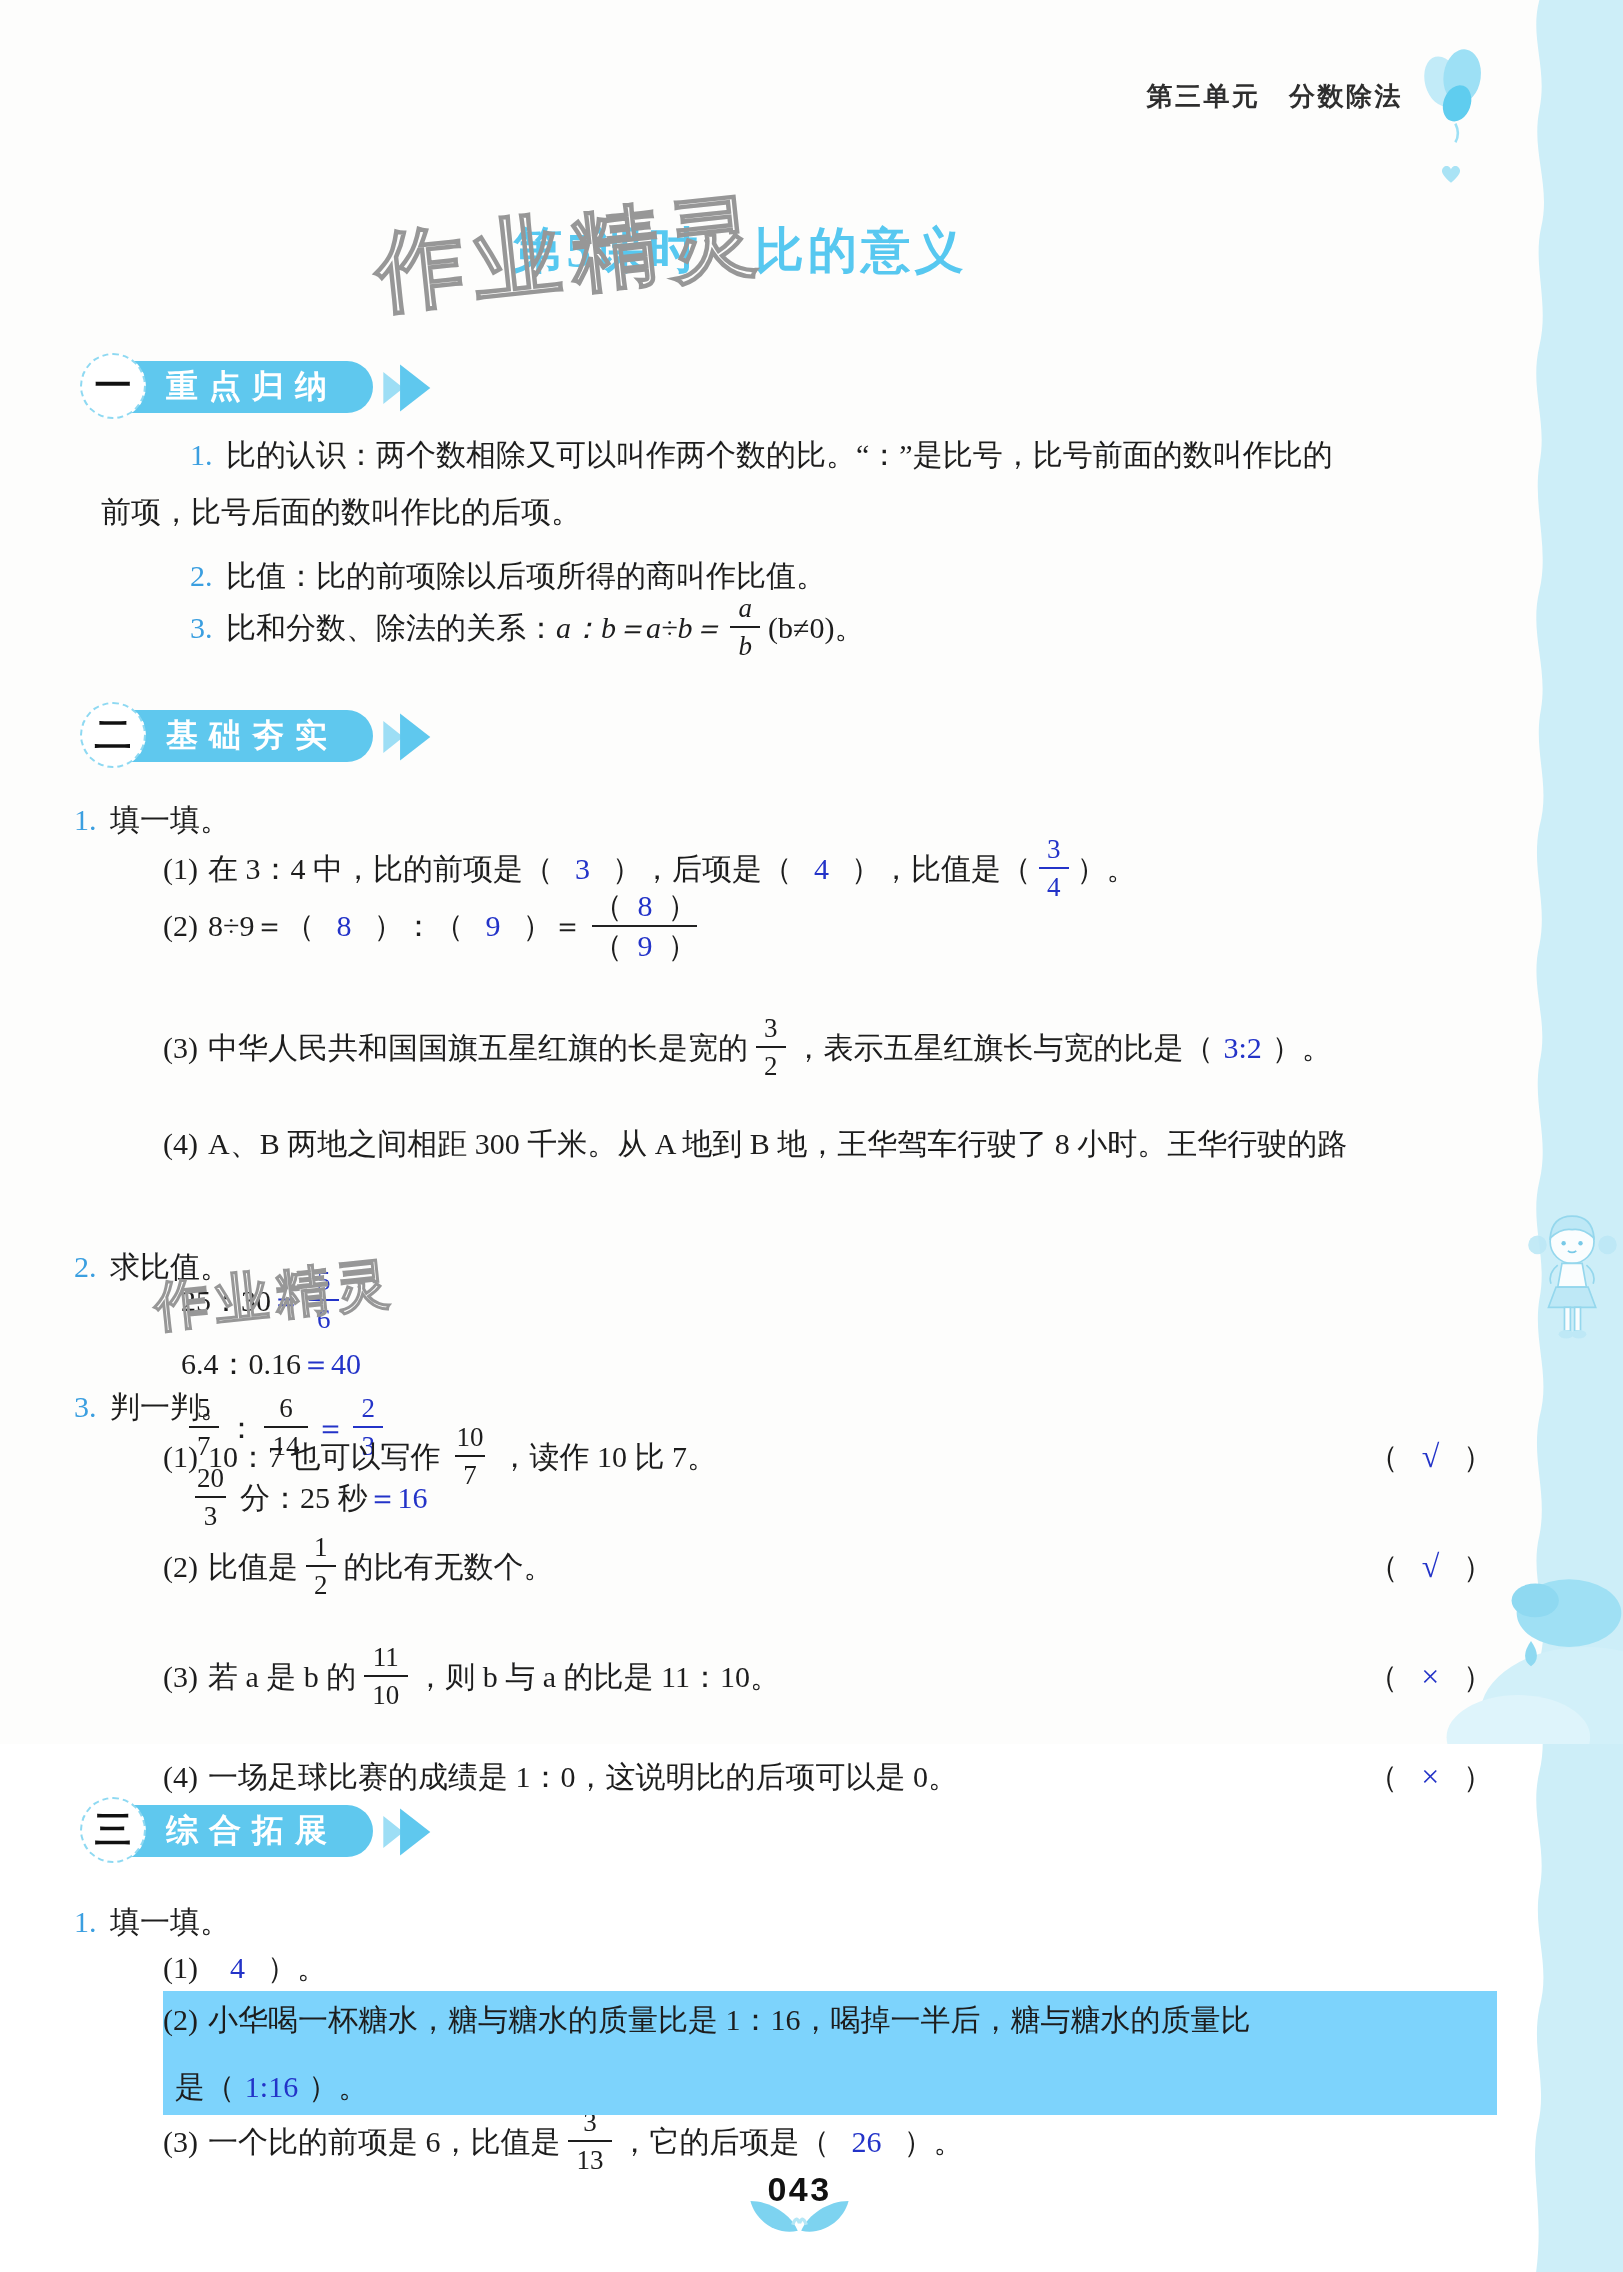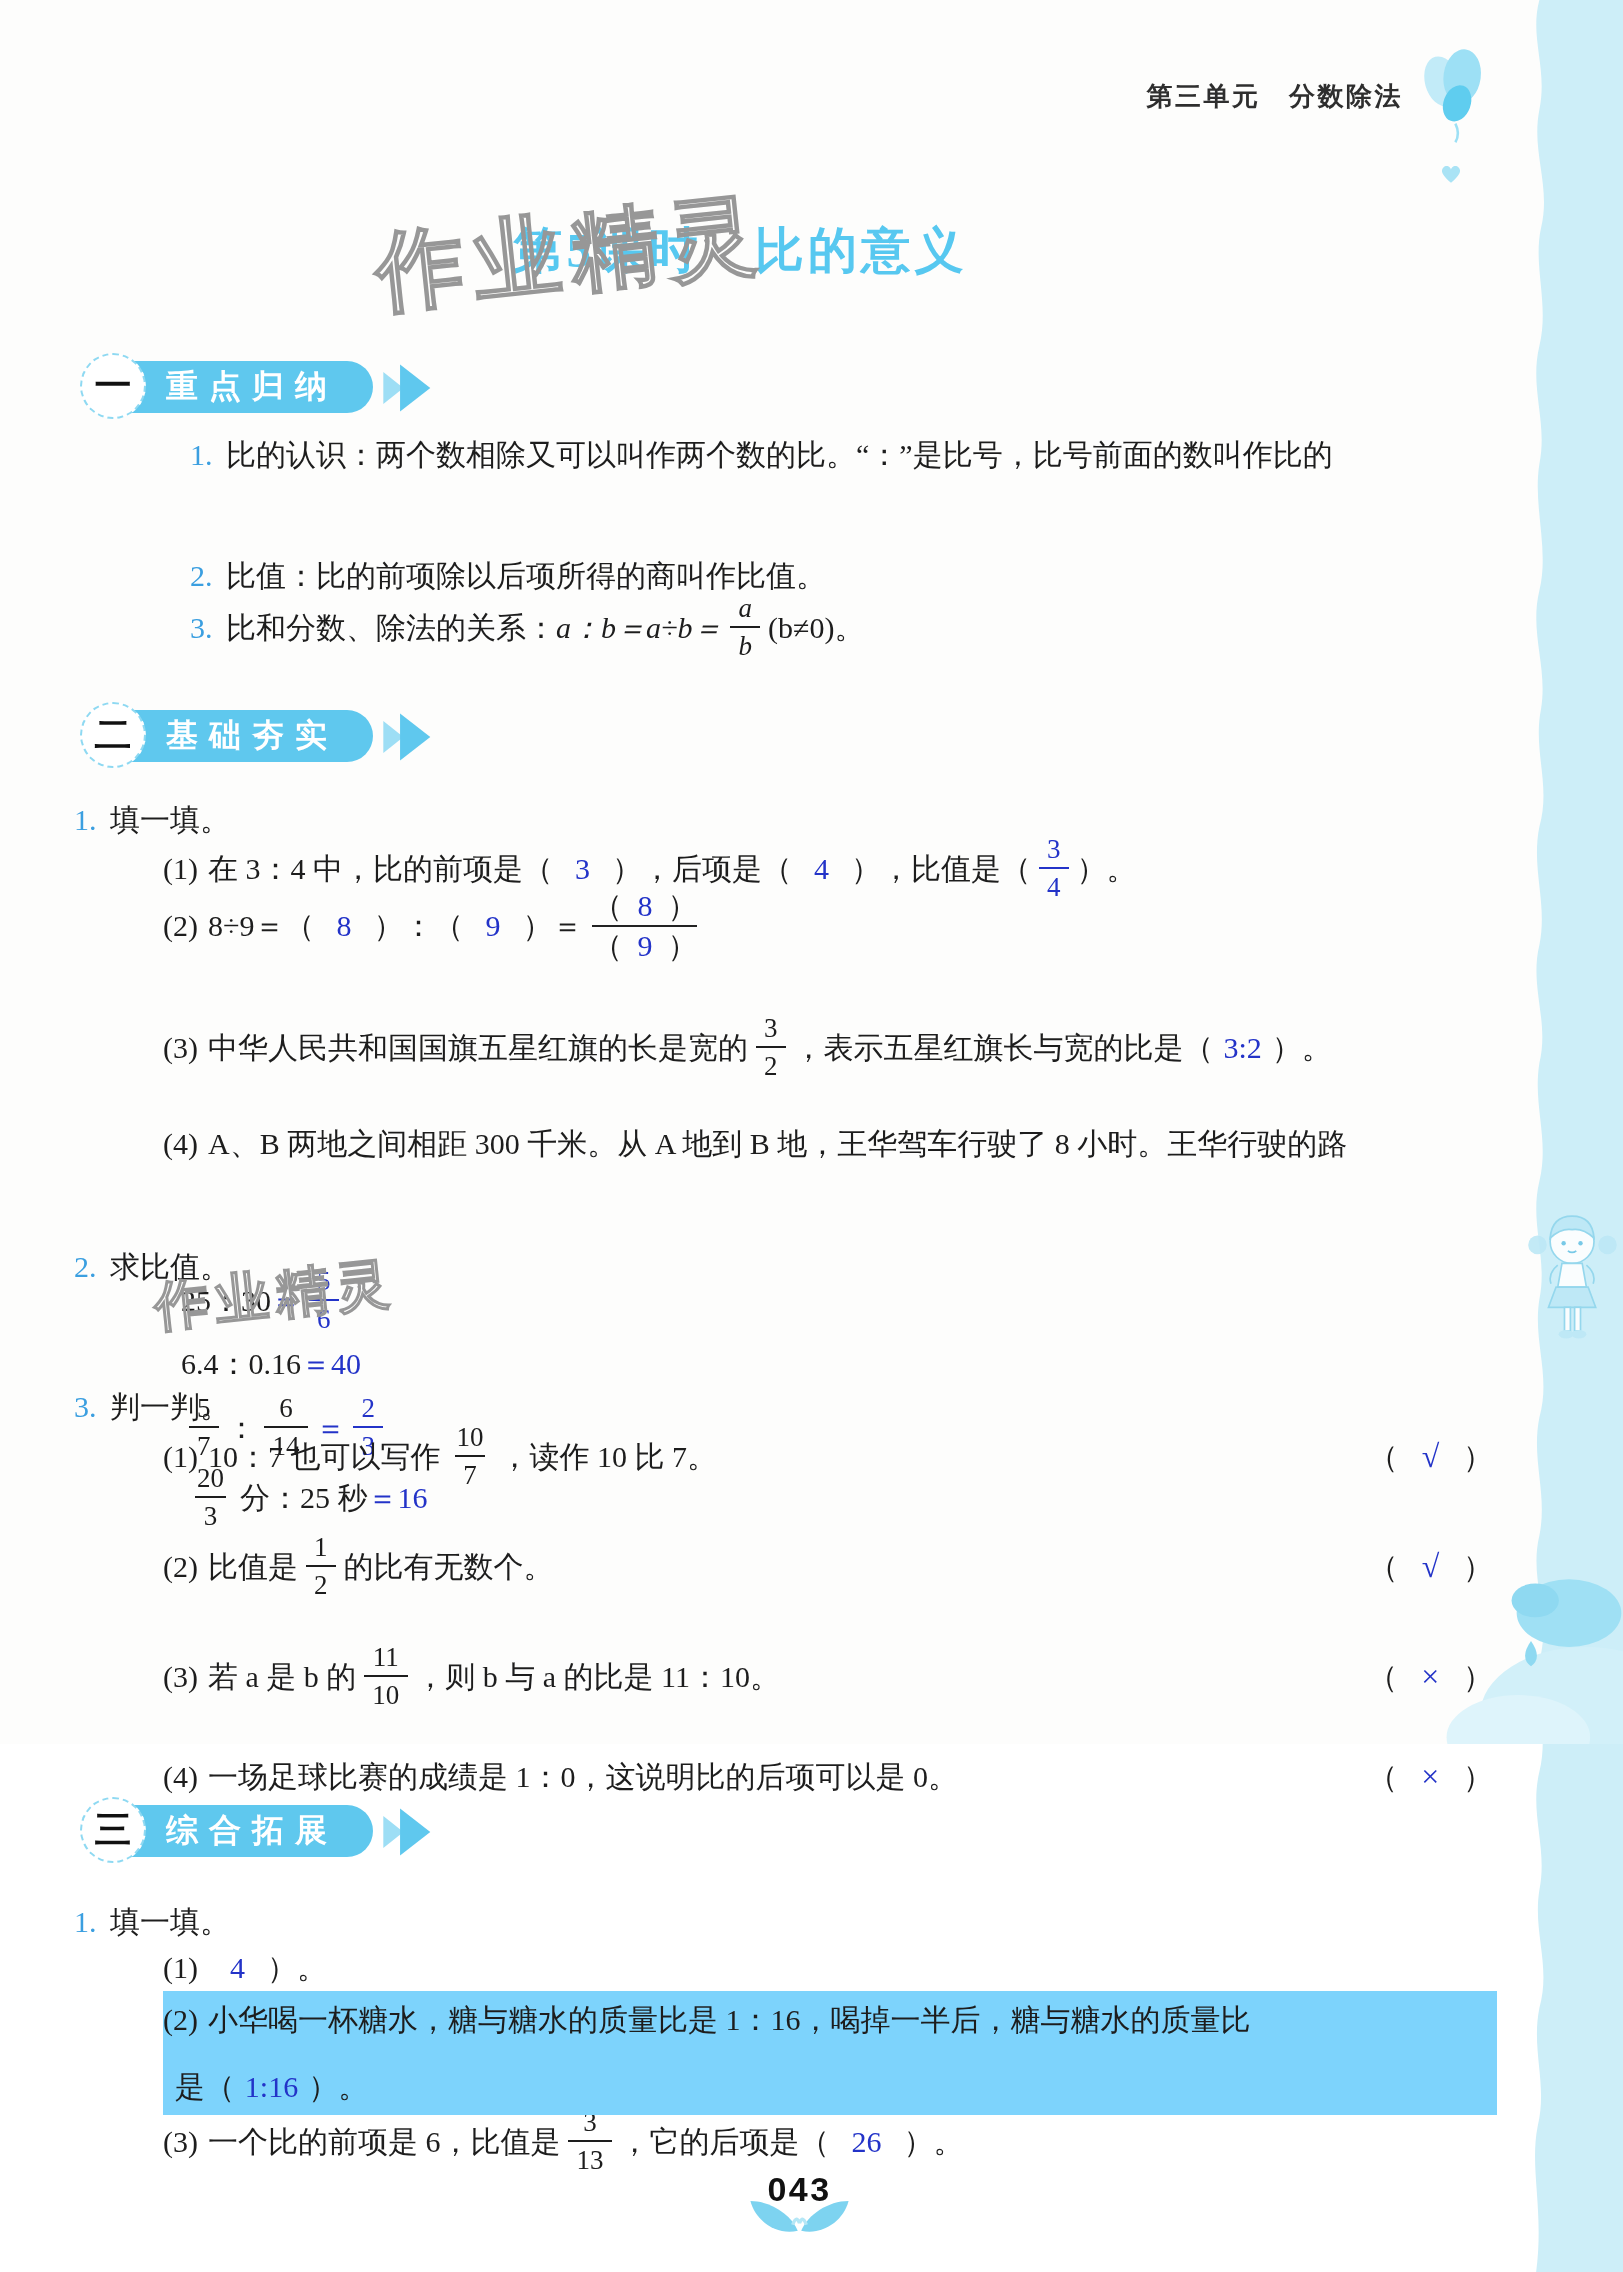--- a/index.html
+++ b/index.html
@@ -123,20 +123,21 @@
       </span>
     <span class="lbl">重点归纳</span>
     <svg class="arrow" width="61" height="52" viewBox="0 0 72 62">
       <polygon points="0,12 24,31 0,50" fill="#9ddef5"></polygon>
       <polygon points="20,3 56,31 20,59" fill="#5fc8ee"></polygon>
     </svg>
   </div>
 
   <div class="blk" style="top:426px;left:101px;right:127px;">
     <div class="ind"><span class="qb">1.</span><span>比的认识：两个数相除又可以叫作两个数的比。“：”是比号，比号前面的数叫作比的</span></div>
+    <div><span>前项，比号后面的数叫作比的后项。</span></div>
   </div>
 
   <div class="blk" style="top:547px;left:101px;right:127px;">
     <div class="ind"><span class="qb">2.</span><span>比值：比的前项除以后项所得的商叫作比值。</span></div>
   </div>
 
   <div class="blk rowc" style="top:592px;left:101px;right:127px;">
     <span class="qb" style="margin-left:89px;">3.</span>
     <span>比和分数、除法的关系：</span>
     <span style="font-style:italic;">a：b＝a÷b＝</span>

